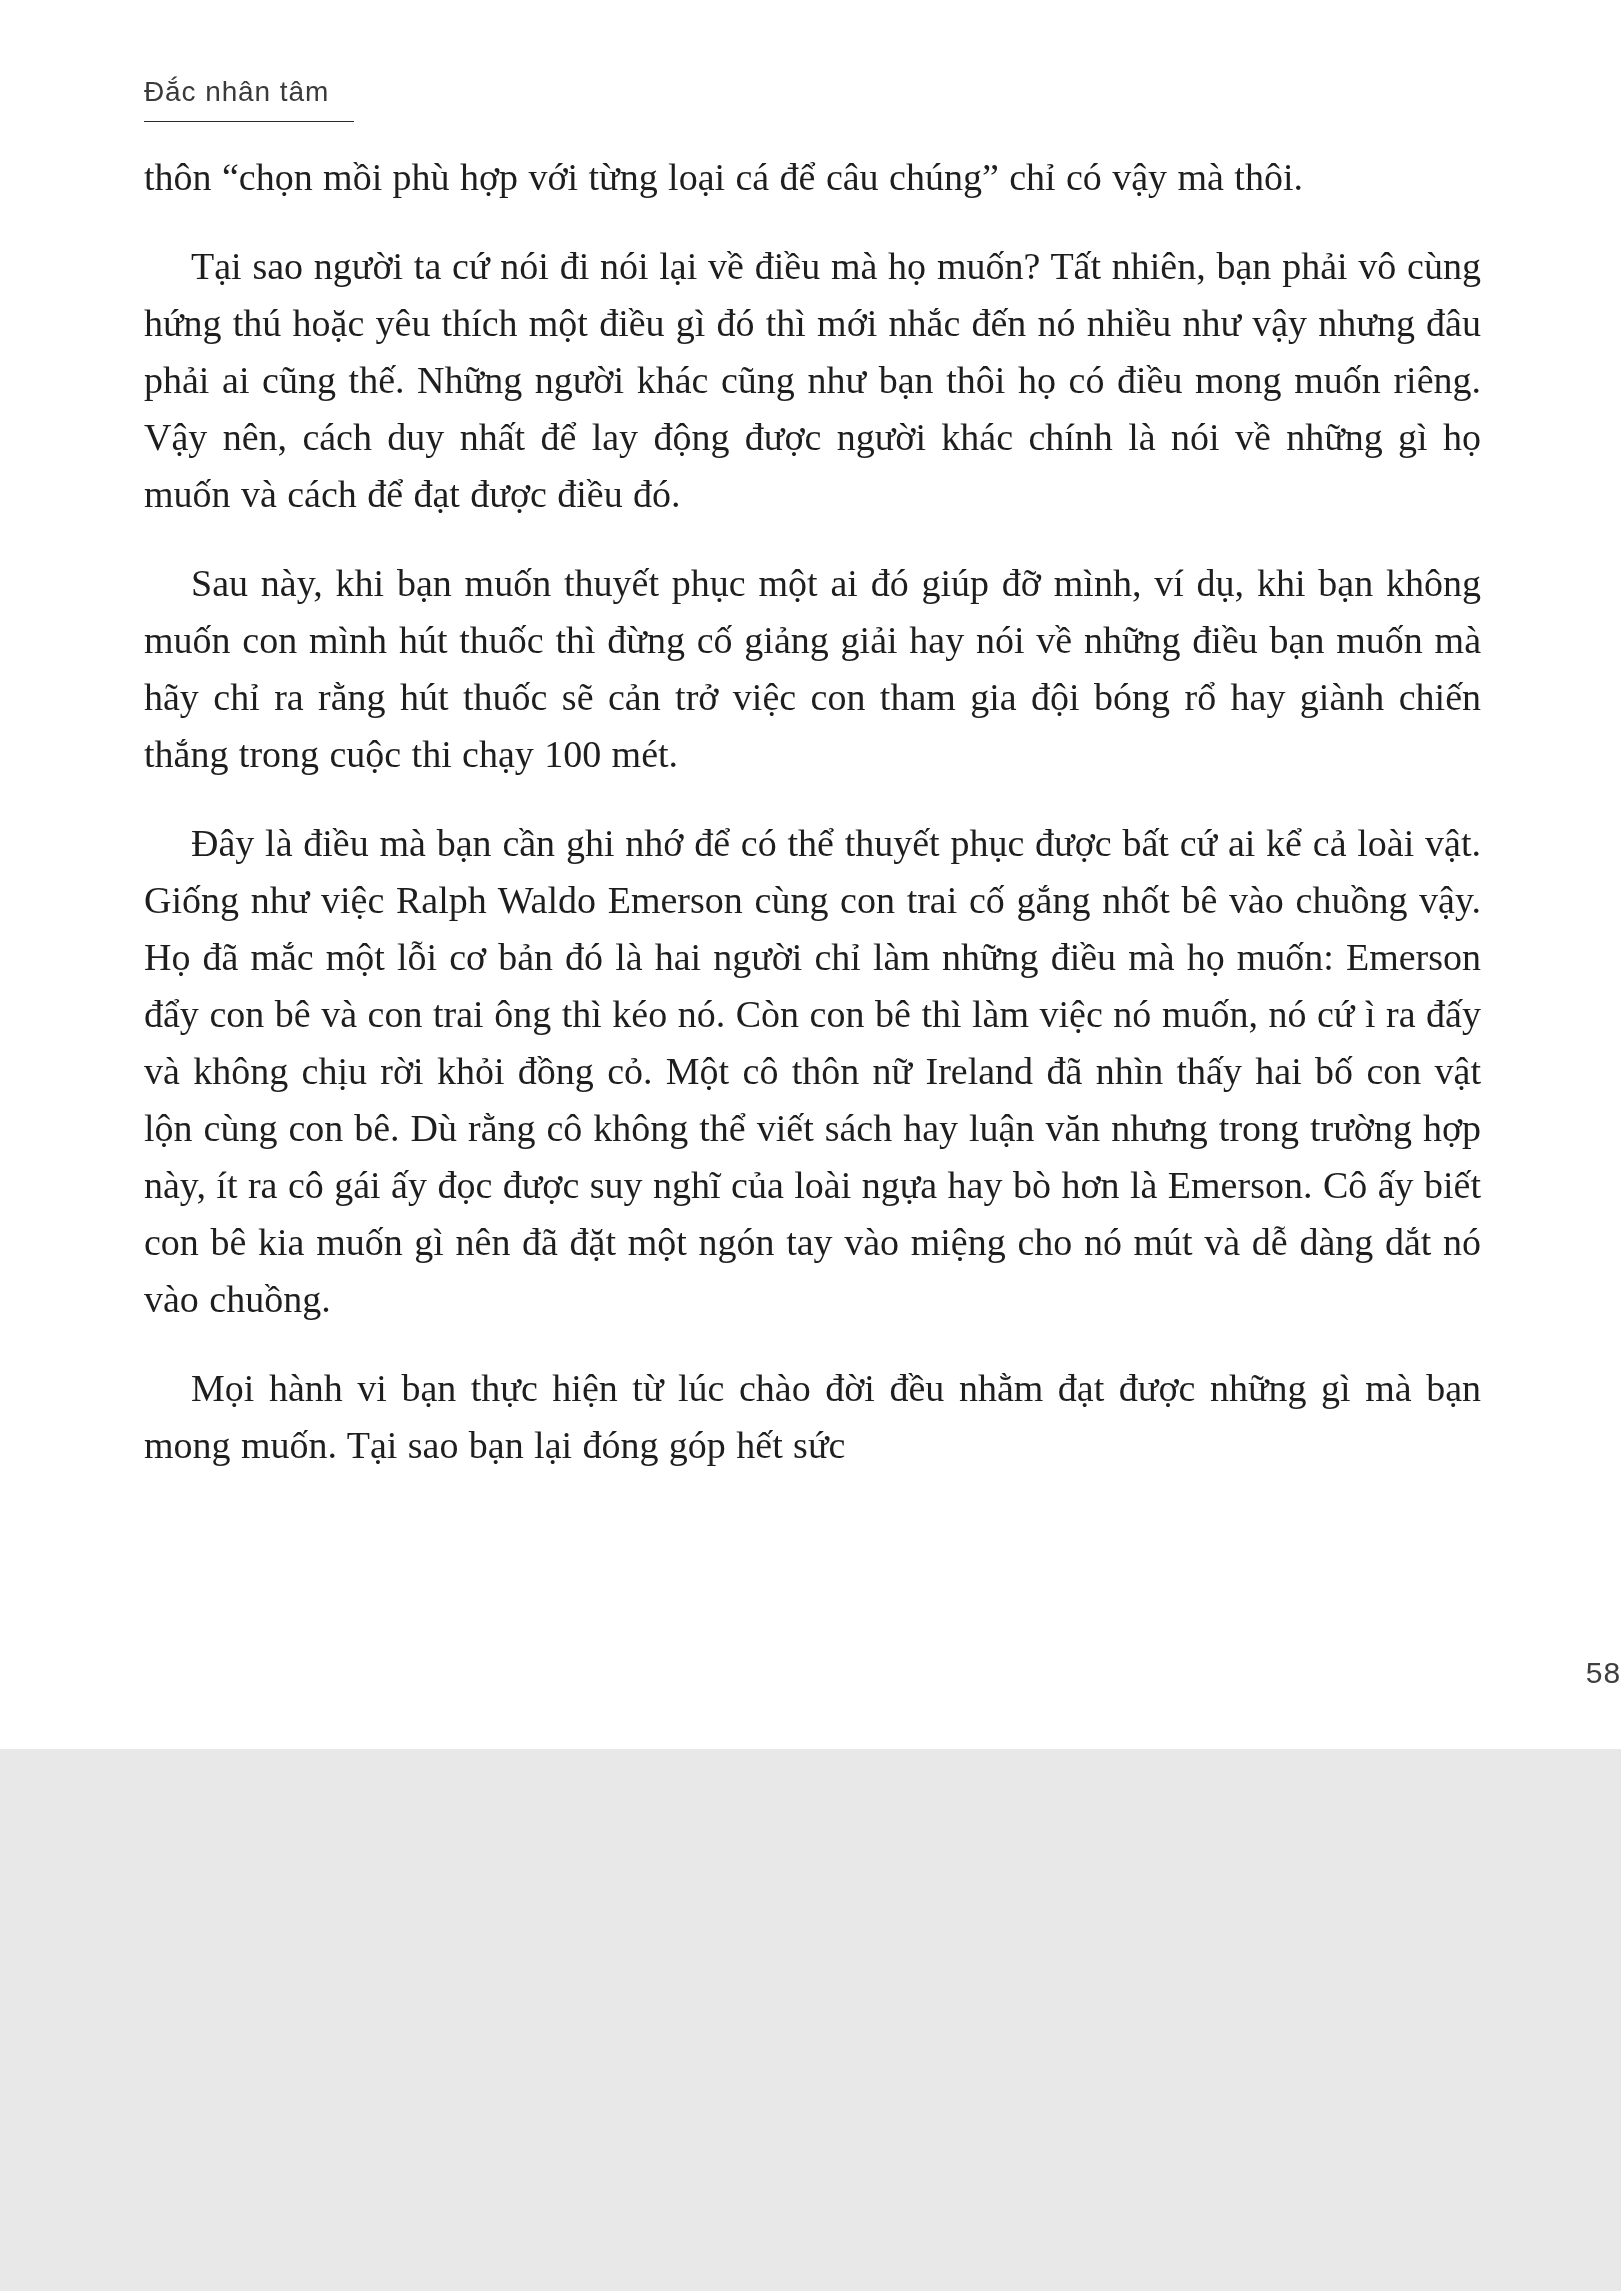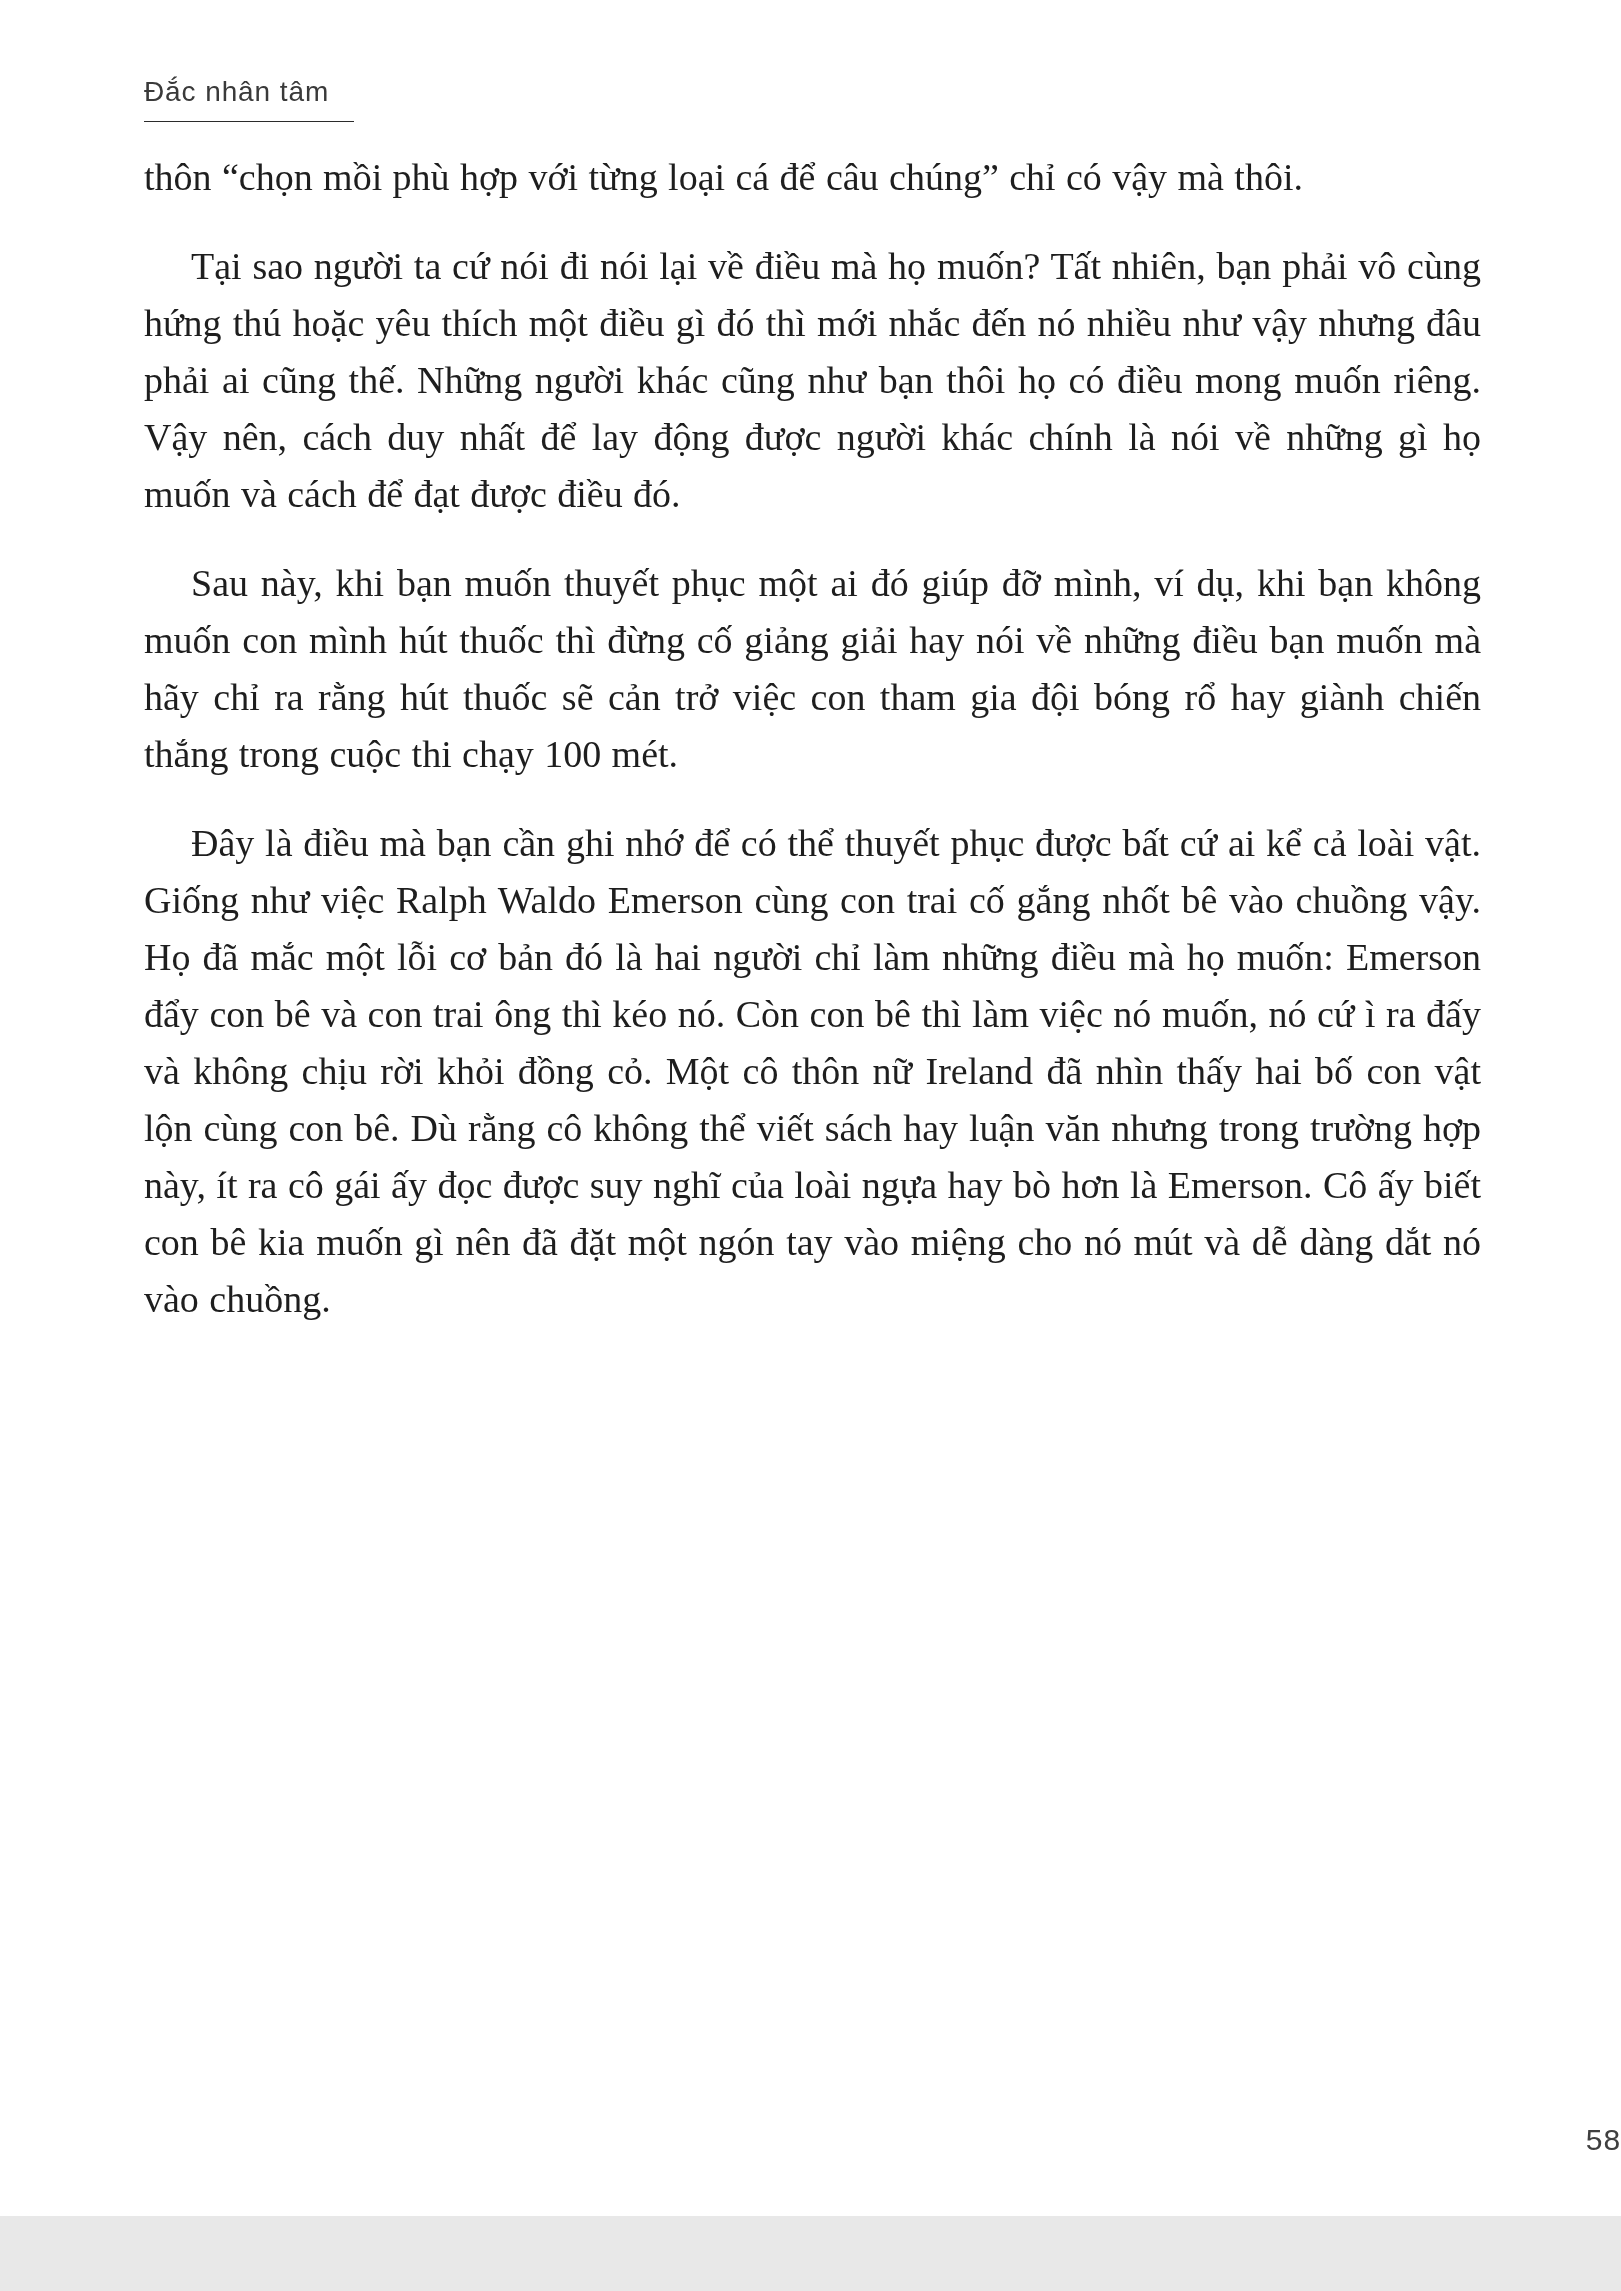--- a/index.html
+++ b/index.html
@@ -3,21 +3,21 @@
 <meta charset="utf-8">
 <style>
   html, body {
     margin: 0;
     padding: 0;
     background: #e8e8e8;
   }
   .page {
     position: relative;
     width: 1621px;
-    height: 2216px;
+    height: 1749px;
     margin: 0 auto;
     background: #ffffff;
     box-sizing: border-box;
     padding: 76px 140px 0 144px;
     font-family: "Liberation Serif", serif;
     color: #1e1e1e;
     overflow: hidden;
   }
   .header-row {
     margin-bottom: 26.5px;
@@ -64,18 +64,19 @@
 
   <div class="header-row">
     <span class="header-text">Đắc nhân tâm</span>
   </div>
 
   <div class="body-text">
     <p class="para">thôn “chọn mồi phù hợp với từng loại cá để câu chúng” chỉ có vậy mà thôi.</p>
     <p class="para indent">Tại sao người ta cứ nói đi nói lại về điều mà họ muốn? Tất nhiên, bạn phải vô cùng hứng thú hoặc yêu thích một điều gì đó thì mới nhắc đến nó nhiều như vậy nhưng đâu phải ai cũng thế. Những người khác cũng như bạn thôi họ có điều mong muốn riêng. Vậy nên, cách duy nhất để lay động được người khác chính là nói về những gì họ muốn và cách để đạt được điều đó.</p>
     <p class="para indent">Sau này, khi bạn muốn thuyết phục một ai đó giúp đỡ mình, ví dụ, khi bạn không muốn con mình hút thuốc thì đừng cố giảng giải hay nói về những điều bạn muốn mà hãy chỉ ra rằng hút thuốc sẽ cản trở việc con tham gia đội bóng rổ hay giành chiến thắng trong cuộc thi chạy 100 mét.</p>
     <p class="para indent">Đây là điều mà bạn cần ghi nhớ để có thể thuyết phục được bất cứ ai kể cả loài vật. Giống như việc Ralph Waldo Emerson cùng con trai cố gắng nhốt bê vào chuồng vậy. Họ đã mắc một lỗi cơ bản đó là hai người chỉ làm những điều mà họ muốn: Emerson đẩy con bê và con trai ông thì kéo nó. Còn con bê thì làm việc nó muốn, nó cứ ì ra đấy và không chịu rời khỏi đồng cỏ. Một cô thôn nữ Ireland đã nhìn thấy hai bố con vật lộn cùng con bê. Dù rằng cô không thể viết sách hay luận văn nhưng trong trường hợp này, ít ra cô gái ấy đọc được suy nghĩ của loài ngựa hay bò hơn là Emerson. Cô ấy biết con bê kia muốn gì nên đã đặt một ngón tay vào miệng cho nó mút và dễ dàng dắt nó vào chuồng.</p>
+    <p class="para indent">Mọi hành vi bạn thực hiện từ lúc chào đời đều nhằm đạt được những gì mà bạn mong muốn. Tại sao bạn lại đóng góp hết sức</p>
   </div>
 
   <div class="page-number">58</div>
 
 </div>
 
 
 </body></html>

